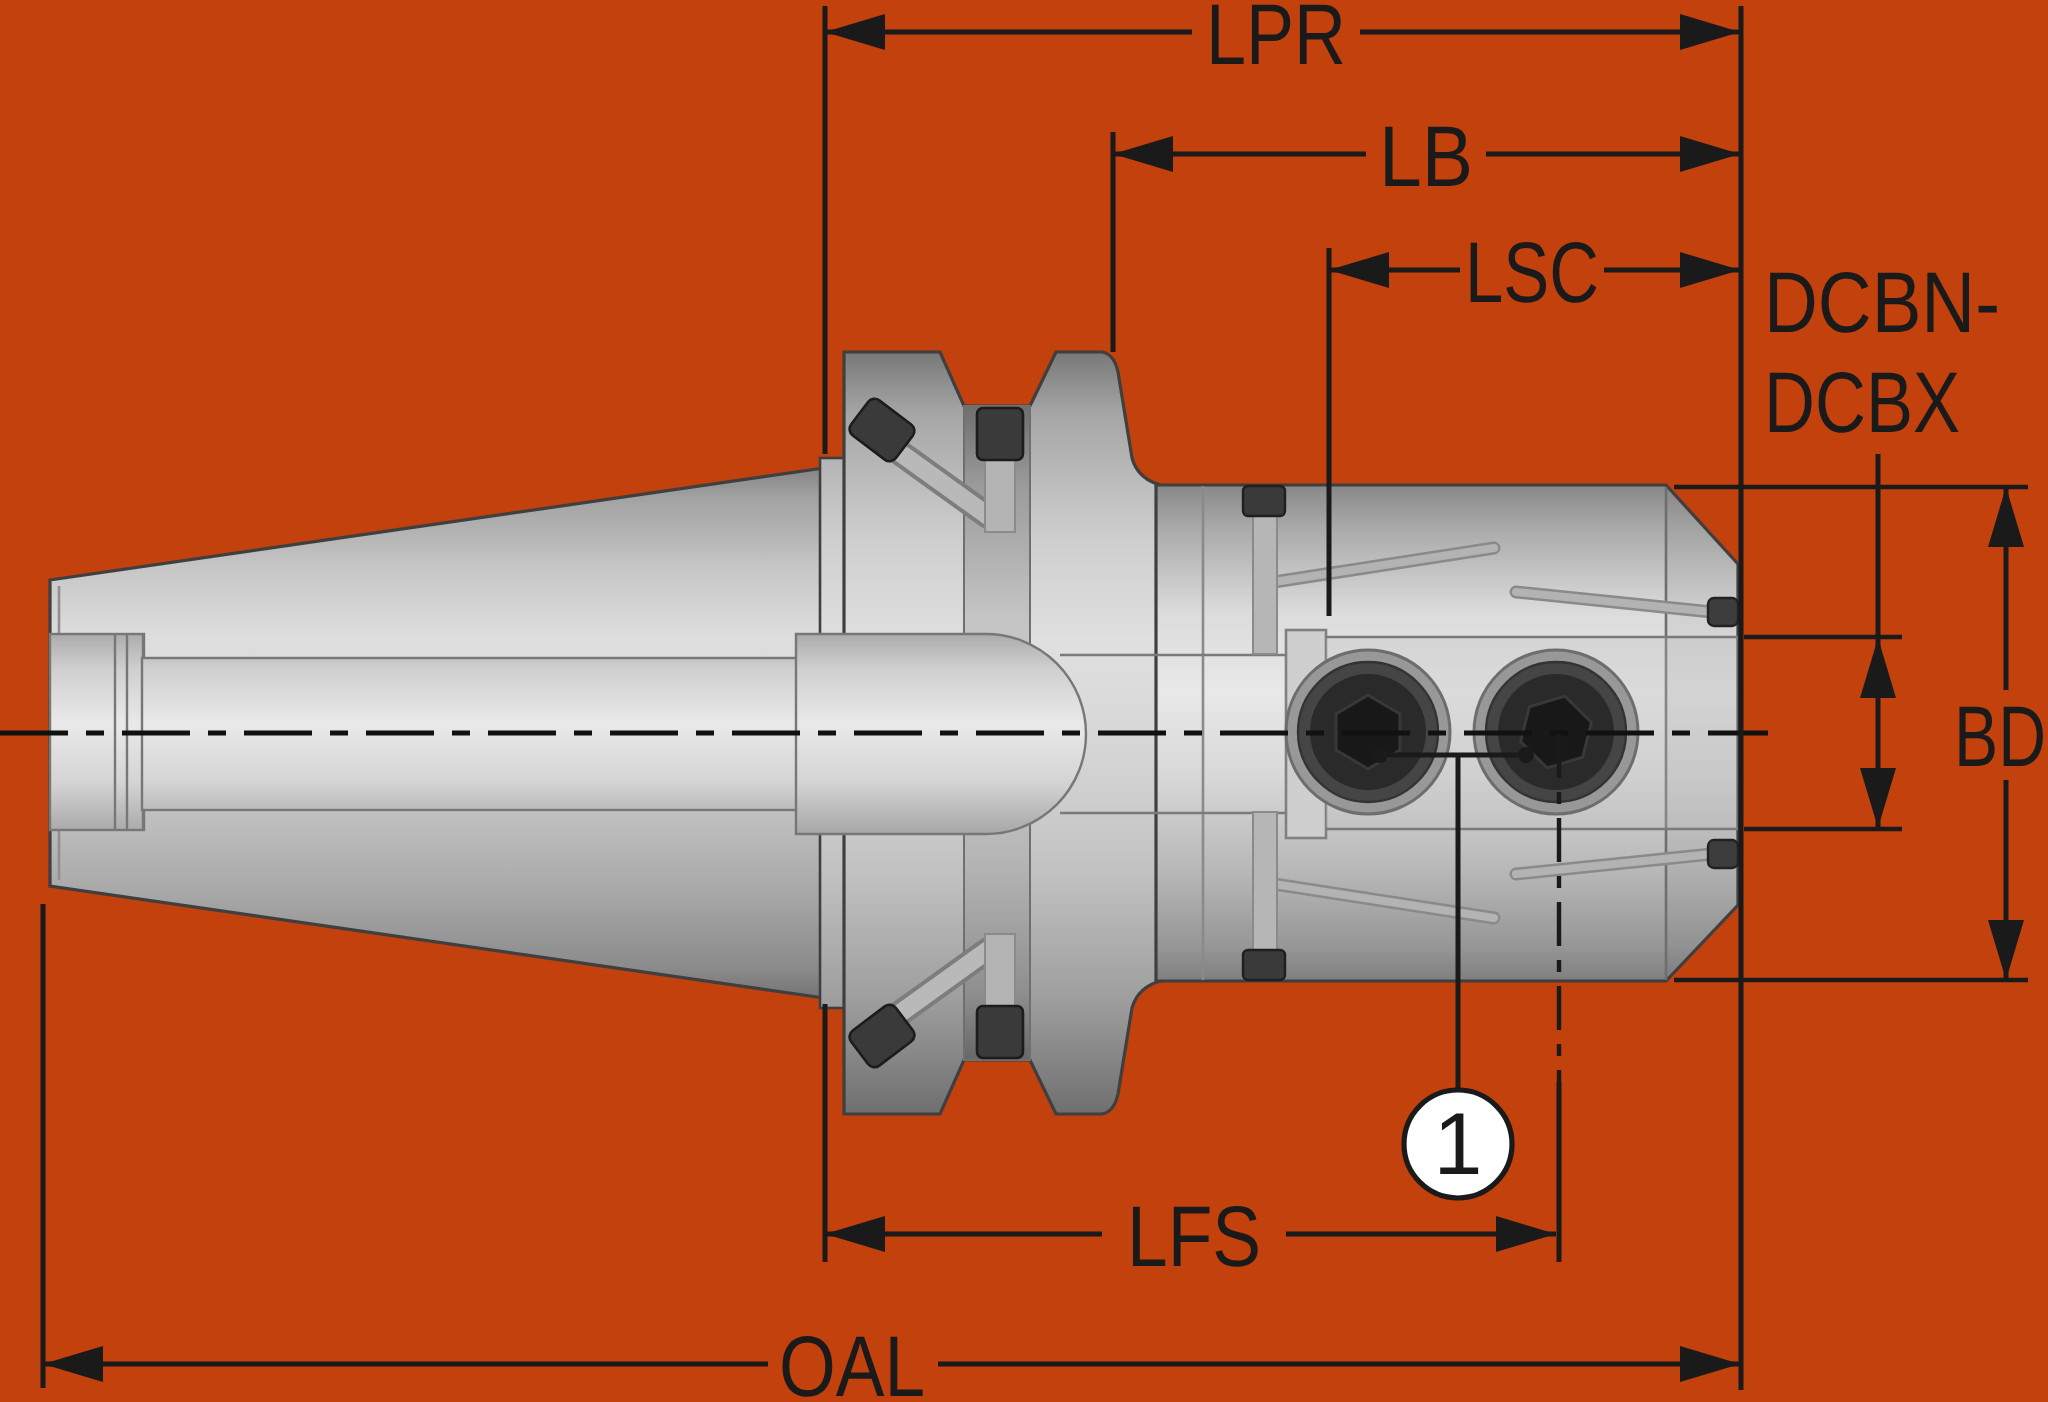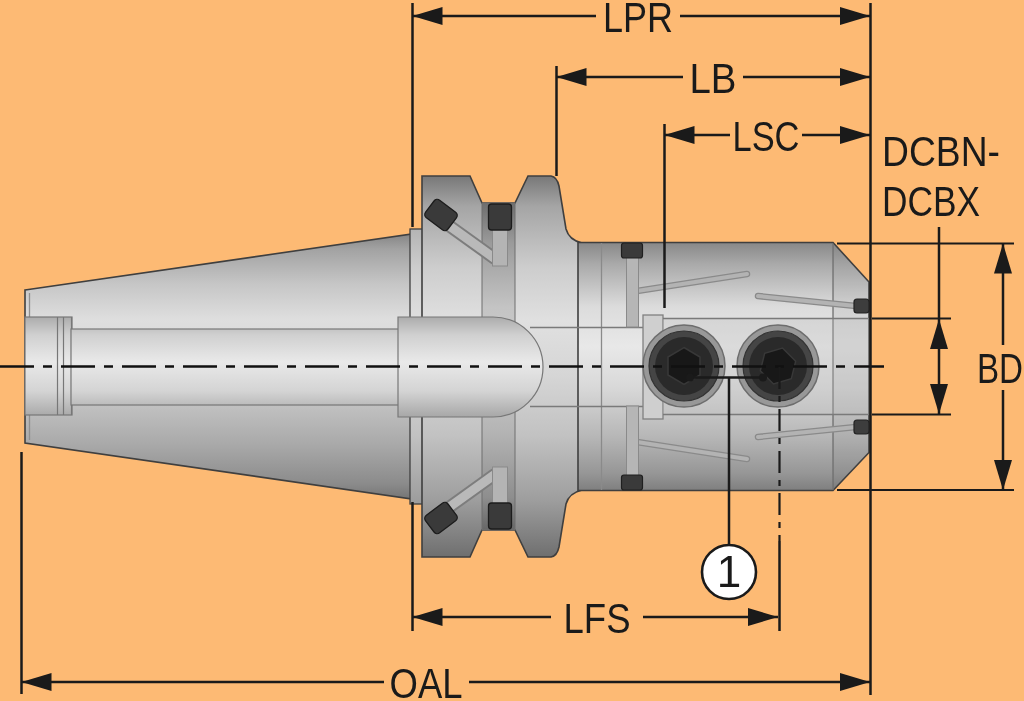--- a/index.html
+++ b/index.html
@@ -1,16 +1,16 @@
 <!DOCTYPE html>
 <html><head>
 <meta charset="utf-8">
 <style>
   html,body{margin:0;padding:0;background:#fff;}
-  .stage{position:relative;width:1024px;height:701px;background:#fdba74;overflow:hidden;
+  .stage{position:relative;width:1024px;height:701px;background:#c2410c;overflow:hidden;
          font-family:"Liberation Sans", sans-serif;}
   svg{display:block;}
   text.dim{font-family:"Liberation Sans", sans-serif;font-size:43px;fill:#1a1a1a;}
   text.balloon{font-family:"Liberation Sans", sans-serif;font-size:44px;fill:#1a1a1a;}
 </style>
 </head>
 <body>
 
 <div class="stage">
 <svg width="1024" height="701" viewBox="0 0 1024 701">

